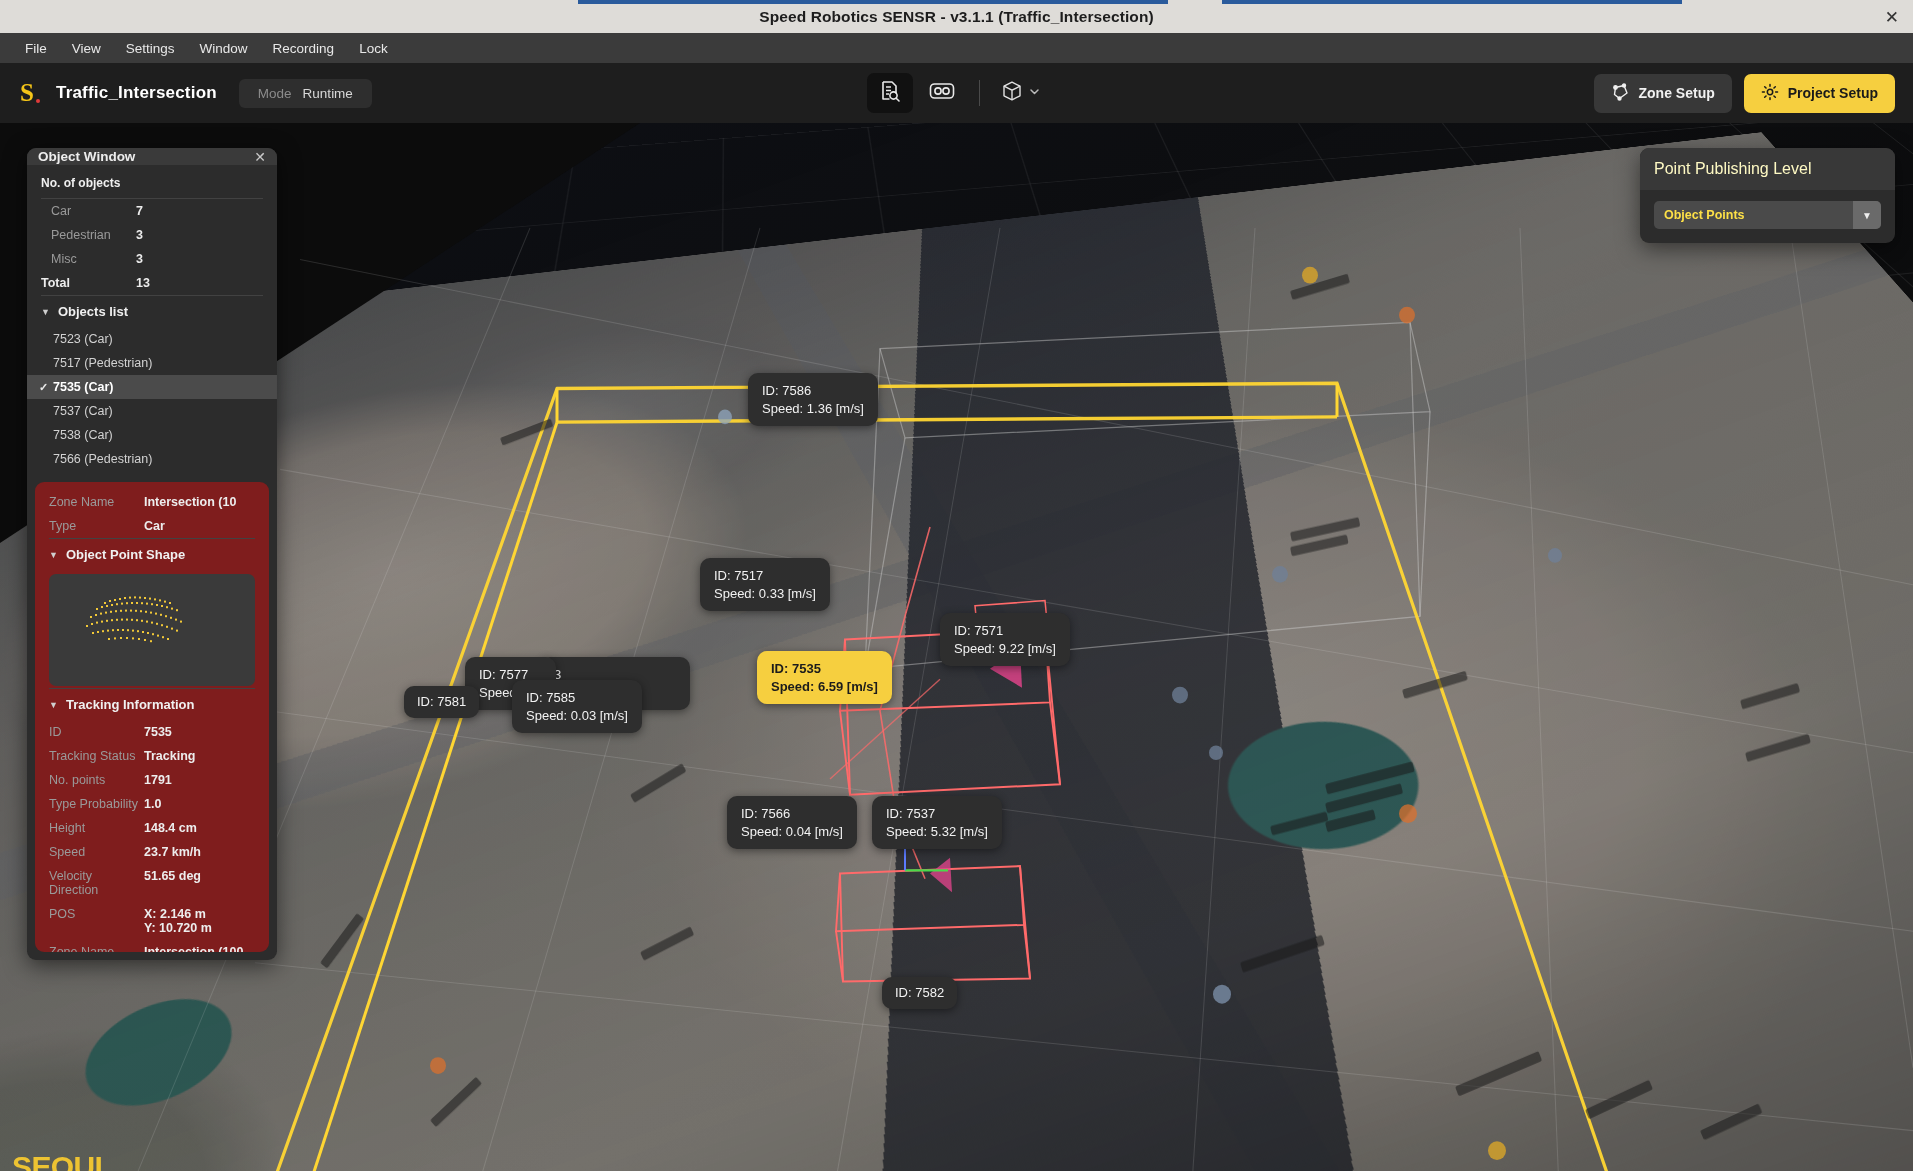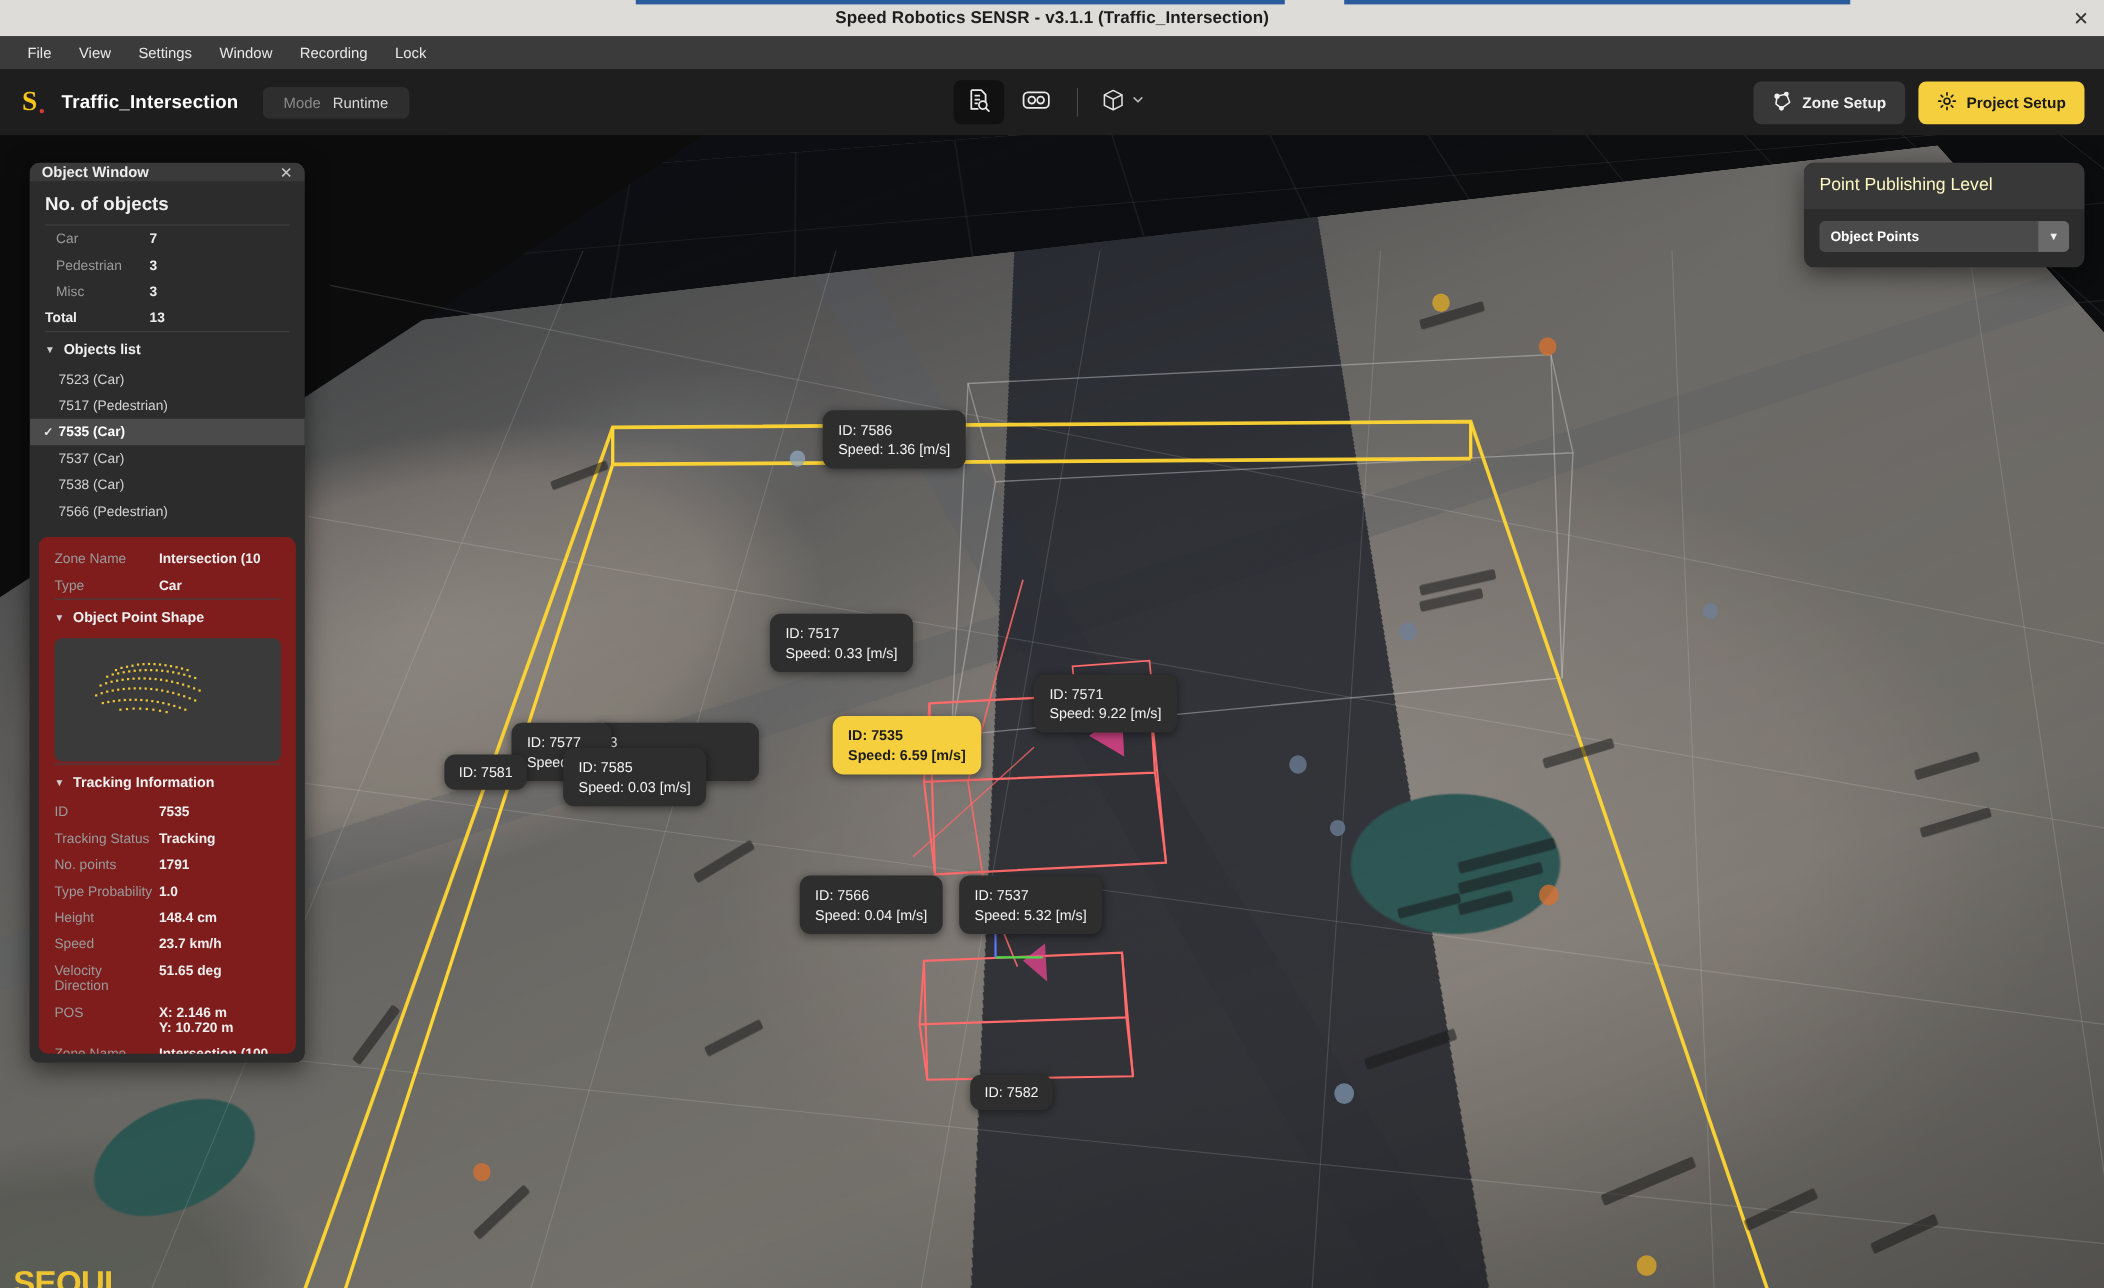--- a/index.html
+++ b/index.html
@@ -155,21 +155,21 @@
     z-index: 40;
   }
   #ow-header {
     height: 17px; background: #3a3a3a; display: flex; align-items: center;
     justify-content: space-between; padding: 0 11px;
   }
   #ow-title { font-size: 13.5px; color: #ededed; font-weight: 600; }
   #ow-close { font-size: 14px; color: #c9c9c9; cursor: pointer; line-height: 1; }
   #ow-body { padding: 11px 0 0; background: #2c2c2c; }
   .ow-sect-title {
-    font-size: 17px; font-weight: 700; color: #f0f0f0;
+    font-size: 12px; font-weight: 700; color: #f0f0f0;
     padding: 0 14px 8px; 
   }
   .ow-divider { height: 1px; background: #424242; margin: 0 14px; }
   .kv-row {
     display: flex; padding: 5px 14px; font-size: 12.5px; align-items: baseline;
   }
   .kv-row .k { color: #9a9a9a; width: 95px; flex: none; }
   .kv-row .v { color: #ededed; font-weight: 600; }
   .kv-row.indent .k { padding-left: 10px; }
   .kv-row.total .k { color: #ededed; font-weight: 700; }
@@ -218,21 +218,21 @@
   }
   #ppl-header {
     background: #383838; padding: 12px 14px; font-size: 16px; color: #fef9c3;
   }
   #ppl-body { padding: 11px 14px 14px; }
   #ppl-select {
     height: 28px; background: #4a4a4a; border-radius: 5px;
     display: flex; align-items: center; justify-content: space-between;
     cursor: pointer; overflow: hidden;
   }
-  #ppl-select .val { font-size: 12.5px; color: #ffffff; padding-left: 10px; font-weight: 600; }
+  #ppl-select .val { font-size: 12.5px; color: #fde047; padding-left: 10px; font-weight: 600; }
   #ppl-select .arrow {
     width: 28px; height: 28px; background: #6a6a6a;
     display: flex; align-items: center; justify-content: center;
     font-size: 10px; color: #efefef;
   }
 
   
   .obj-label {
     position: absolute; background: #2e2e2e; color: #f2f2f2;
     border-radius: 10px; padding: 9px 14px; font-size: 13px; line-height: 1.35;

